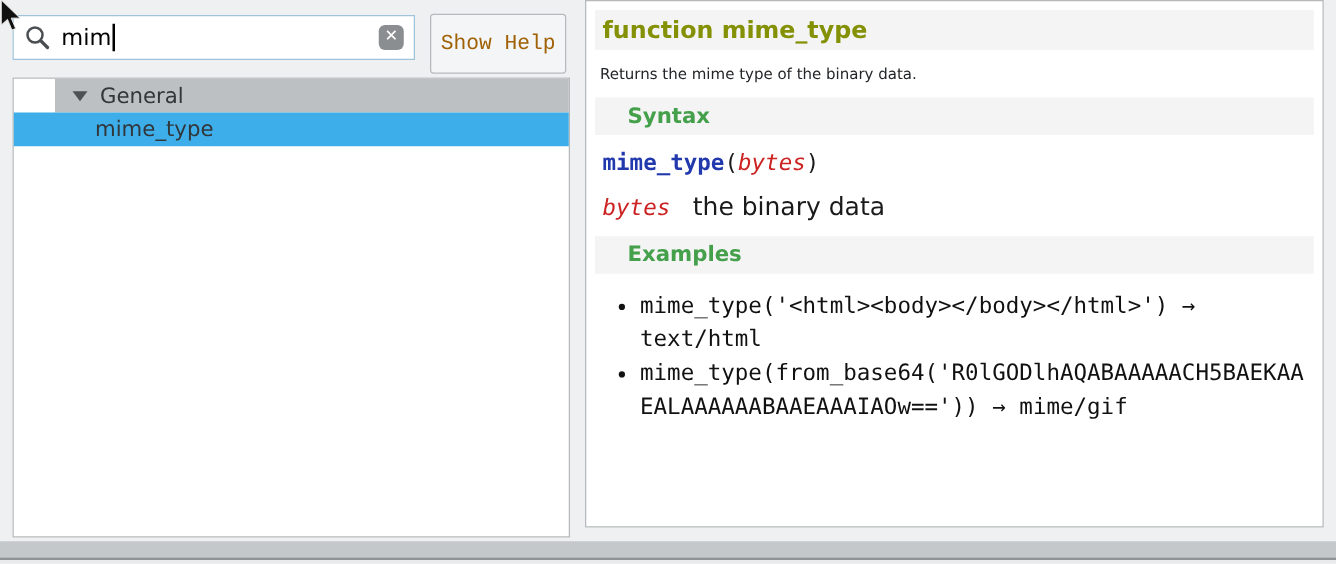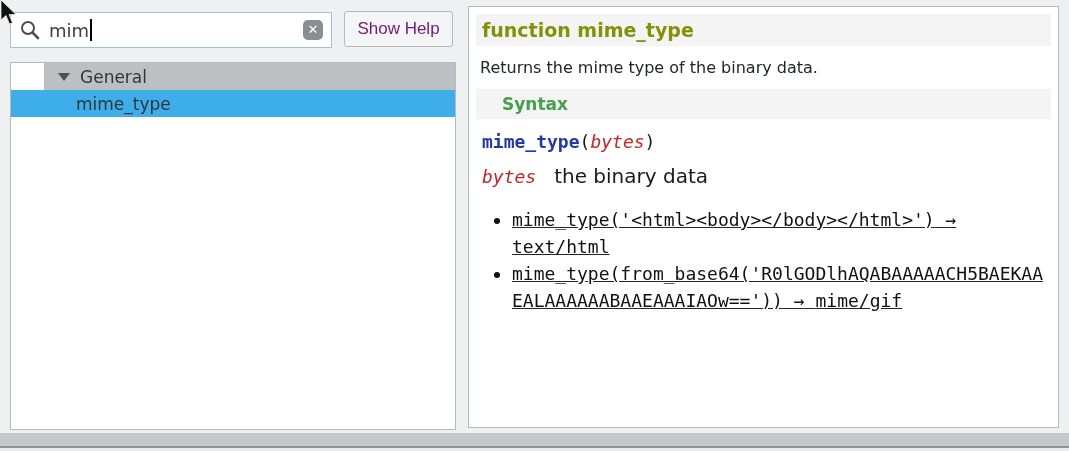--- a/index.html
+++ b/index.html
@@ -14,32 +14,32 @@
 
   
   .search-box {
     position:absolute; left:10px; top:12px; width:322px; height:36px;
     background:#ffffff;
     border:1px solid #9fc3da;
     display:flex; align-items:center;
     padding:0 8px;
   }
   .search-box .mag { flex:0 0 auto; margin-right:8px; display:flex; }
-  .search-text { font-size:18px; color:#404040; white-space:pre; }
+  .search-text { font-size:18px; color:#000000; white-space:pre; }
   .caret { display:inline-block; width:2px; height:22px; background:#000; margin-left:1px; vertical-align:middle; }
   .clear-btn {
     margin-left:auto; width:20px; height:20px; border-radius:5px;
     background:#8a8e90; color:#ffffff; font-size:13px; line-height:20px;
     text-align:center; font-weight:bold; cursor:pointer; flex:0 0 auto;
   }
 
   .show-help-btn {
-    position:absolute; left:344px; top:11px; width:109px; height:36px;
+    position:absolute; left:344px; top:11px; width:109px; height:48px;
     background:#f4f5f6; border:1px solid #b6b9bb; border-radius:3px;
-    font-size:17px; color:#701a75; font-family:Liberation Sans, sans-serif;
+    font-size:17px; color:#a16207; font-family:Liberation Mono, monospace;
     display:flex; align-items:center; justify-content:center; cursor:pointer;
   }
 
   
   .tree-panel {
     position:absolute; left:10px; top:62px; width:446px; height:368px;
     background:#ffffff; border:1px solid #b6b9bb;
   }
   .tree-group-header {
     height:27px; background:#bdc0c2; display:flex; align-items:center;
@@ -51,47 +51,47 @@
     border-top:8px solid #4d5154;
   }
   .tree-item {
     height:27px; display:flex; align-items:center;
     font-size:17px; padding-left:65px; cursor:pointer;
   }
   .tree-item.selected { background:#3daee9; color:#31363b; }
 
   
   .help-panel {
-    position:absolute; left:468px; top:6px; width:591px; height:422px;
+    position:absolute; left:468px; top:0; width:591px; height:422px;
     background:#ffffff; border:1px solid #b6b9bb;
     padding:7px;
   }
   .strip {
     background:#f4f4f4; height:30px; display:flex; align-items:center;
     padding-left:6px;
   }
   .title-strip { height:32px; }
   .help-title { font-size:19px; font-weight:bold; color:#849104; }
   .section-heading { font-size:17px; font-weight:bold; color:#44a04a;margin-left:20px; }
   .strip + * { margin-top:12px; }
-  .desc { font-size:16px; margin:12px 0 12px 4px; }
+  .desc { font-size:12px; margin:12px 0 12px 4px; }
   .code-line {
     margin:12px 0 12px 6px;
     font-family:"DejaVu Sans Mono","Liberation Mono",monospace;
     font-size:18px; color:#1a1a1a;
   }
   .fn { font-weight:bold; color:#2239ae; }
   .arg {
     font-family:"DejaVu Sans Mono","Liberation Mono",monospace;
     font-style:italic; color:#cc2222; font-size:18px;margin-top:24px;
   }
   .arg-row { margin:12px 0 12px 6px; }
   .arg-desc { font-size:20px; margin-left:18px; color:#1a1a1a; }
   .examples {
-    margin:18px 0 0 0; padding-left:36px; list-style:disc;text-decoration:underline;
+    margin:12px 0 0 0; padding-left:36px; list-style:disc;
   }
   .examples li {
     font-family:"DejaVu Sans Mono","Liberation Mono",monospace;
     font-size:18px; line-height:27px; color:#111111;
     max-width:540px;
   }
   .example-code { word-break:break-all; }
 
   
   .band-mid  { position:absolute; left:0; top:433px; width:1069px; height:13px; background:#c5c8ca; }
@@ -140,20 +140,23 @@
 
   <div class="strip">
     <span class="section-heading">Syntax</span>
   </div>
   <div class="code-line"><span class="fn">mime_type</span><span>(</span><span class="arg">bytes</span><span>)</span></div>
 
   <div class="arg-row">
     <span class="arg">bytes</span><span class="arg-desc">the binary data</span>
   </div>
 
+  <div class="strip">
+    <span class="section-heading">Examples</span>
+  </div>
   <ul class="examples">
     <li><span class="example-code">mime_type('&lt;html&gt;&lt;body&gt;&lt;/body&gt;&lt;/html&gt;')</span> <span>→</span> <span>text/html</span></li>
     <li><span class="example-code">mime_type(from_base64('R0lGODlhAQABAAAAACH5BAEKAAEALAAAAAABAAEAAAIAOw=='))</span> <span>→</span> <span>mime/gif</span></li>
   </ul>
 </div>
 
 <div class="band-mid"></div>
 <div class="band-line"></div>
 <div class="band-low"></div>
 

